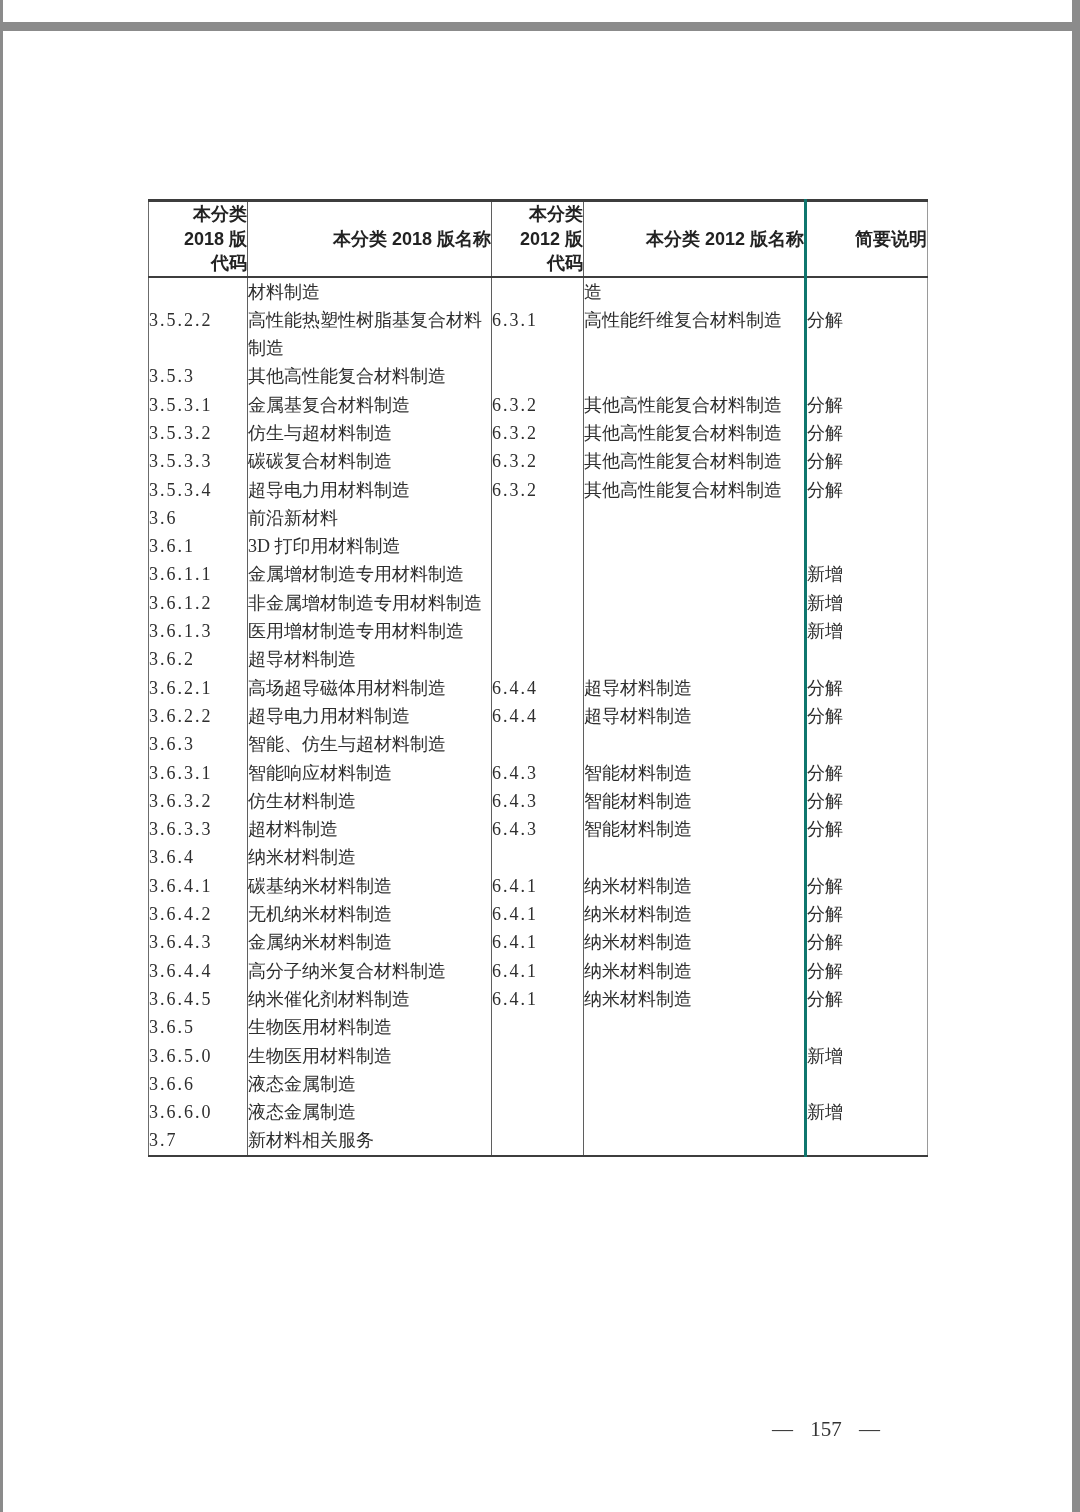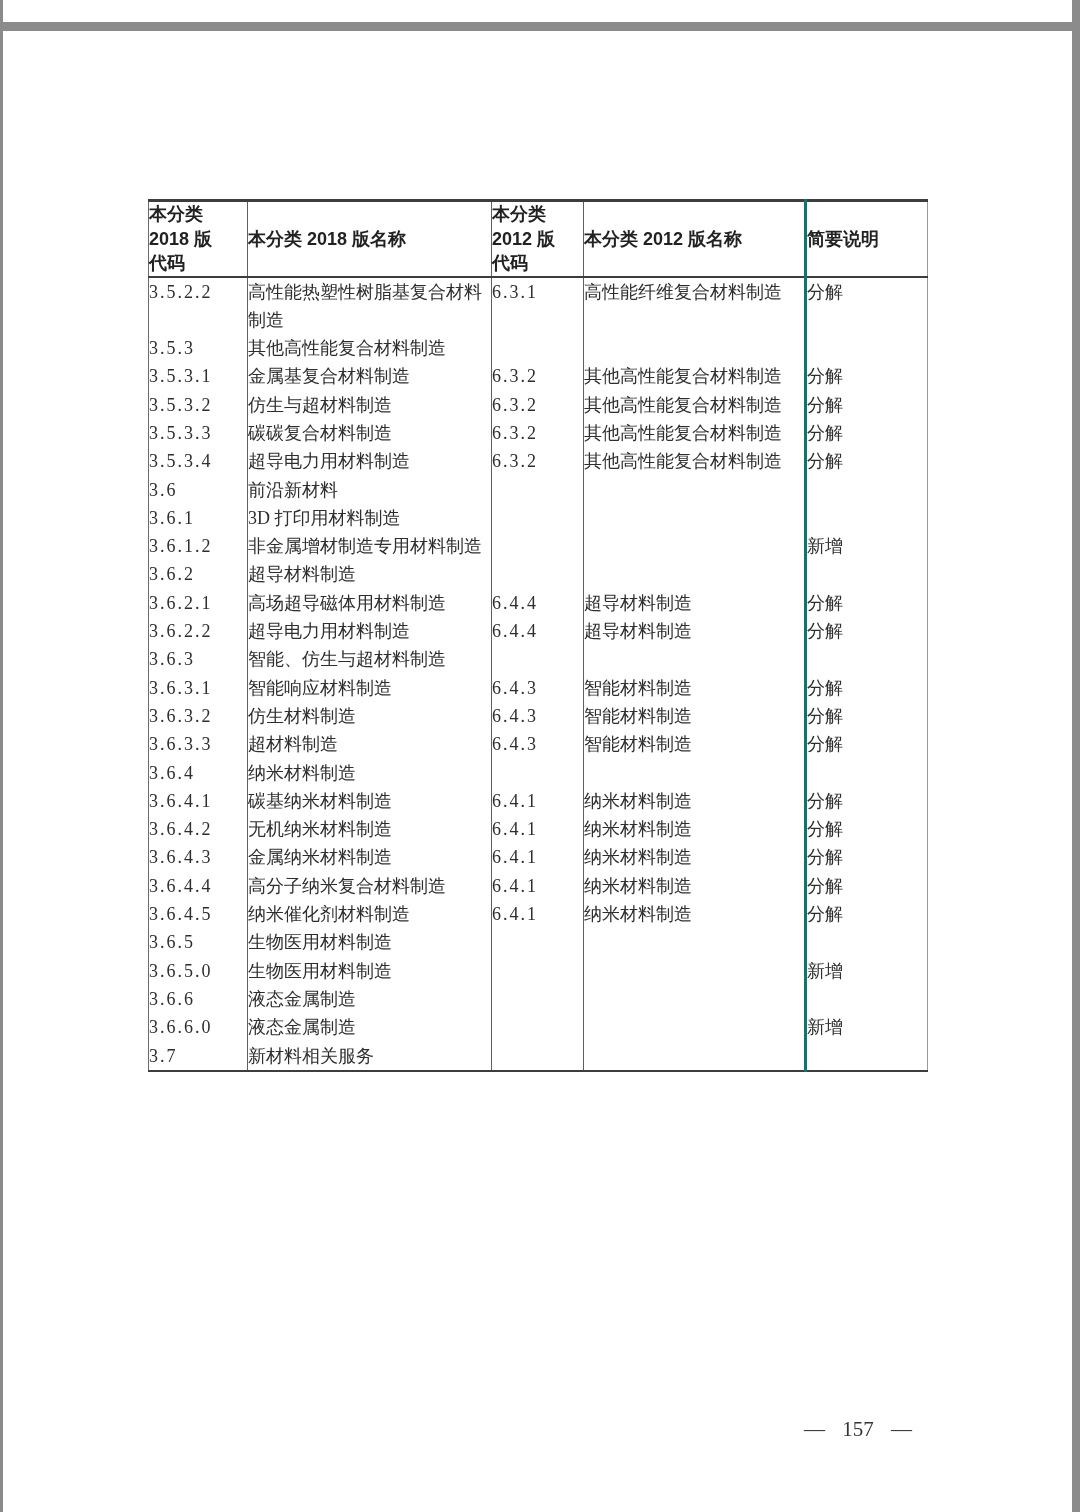--- a/index.html
+++ b/index.html
@@ -41,21 +41,21 @@
     border-bottom: 2px solid #3d3d3d;
     border-left: 1px solid #6b6b6b;
     border-right: 1px solid #9a9a9a;
   }
   table.cls thead th {
     font-family: "Liberation Sans", "DejaVu Sans", sans-serif;
     font-weight: bold;
     font-size: 18px;
     line-height: 24.5px;
     height: 73px;
-    text-align: left;
+    text-align: right;
     vertical-align: middle;
     white-space: pre-line;
     padding: 0;
     border-bottom: 2px solid #3d3d3d;
     color: #222;
   }
   table.cls td {
     vertical-align: top;
     line-height: 28.3px;
     padding: 0;
@@ -67,21 +67,21 @@
   
   td.c0 { padding-left: 13px; letter-spacing: 2px; }
   td.c1 { padding-left: 12px; padding-right: 28px; }
   td.c2 { padding-left: 20px; letter-spacing: 2px; }
   td.c3 { padding-left: 12px; padding-right: 18px; }
   td.c4 { padding-left: 17px; }
 
   .page-number {
     position: absolute;
     left: 772px; top: 1417px; width: 140px;
-    text-align: right;
+    text-align: left;
     font-size: 21px;
     word-spacing: 12px;
     color: #333333;
   }
 </style>
 </head>
 <body>
 
 <div class="prev-page-strip"></div>
 <div class="page-separator" style="background: rgb(139, 139, 139);"></div>
@@ -107,20 +107,27 @@
         <th class="bdr-dark">本分类 2018 版名称</th>
         <th class="bdr-dark">本分类
 2012 版
 代码</th>
         <th class="bdr-light">本分类 2012 版名称</th>
         <th>简要说明</th>
       </tr>
     </thead>
     <tbody>
         <tr>
+          <td class="c0 bdr-dark"></td>
+          <td class="c1 bdr-dark">材料制造</td>
+          <td class="c2 bdr-dark"></td>
+          <td class="c3 bdr-light">造</td>
+          <td class="c4"></td>
+        </tr>
+        <tr>
           <td class="c0 bdr-dark">3.5.2.2</td>
           <td class="c1 bdr-dark">高性能热塑性树脂基复合材料制造</td>
           <td class="c2 bdr-dark">6.3.1</td>
           <td class="c3 bdr-light">高性能纤维复合材料制造</td>
           <td class="c4">分解</td>
         </tr>
         <tr>
           <td class="c0 bdr-dark">3.5.3</td>
           <td class="c1 bdr-dark">其他高性能复合材料制造</td>
           <td class="c2 bdr-dark"></td>
@@ -163,22 +170,36 @@
           <td class="c4"></td>
         </tr>
         <tr>
           <td class="c0 bdr-dark">3.6.1</td>
           <td class="c1 bdr-dark">3D 打印用材料制造</td>
           <td class="c2 bdr-dark"></td>
           <td class="c3 bdr-light"></td>
           <td class="c4"></td>
         </tr>
         <tr>
+          <td class="c0 bdr-dark">3.6.1.1</td>
+          <td class="c1 bdr-dark">金属增材制造专用材料制造</td>
+          <td class="c2 bdr-dark"></td>
+          <td class="c3 bdr-light"></td>
+          <td class="c4">新增</td>
+        </tr>
+        <tr>
           <td class="c0 bdr-dark">3.6.1.2</td>
           <td class="c1 bdr-dark">非金属增材制造专用材料制造</td>
+          <td class="c2 bdr-dark"></td>
+          <td class="c3 bdr-light"></td>
+          <td class="c4">新增</td>
+        </tr>
+        <tr>
+          <td class="c0 bdr-dark">3.6.1.3</td>
+          <td class="c1 bdr-dark">医用增材制造专用材料制造</td>
           <td class="c2 bdr-dark"></td>
           <td class="c3 bdr-light"></td>
           <td class="c4">新增</td>
         </tr>
         <tr>
           <td class="c0 bdr-dark">3.6.2</td>
           <td class="c1 bdr-dark">超导材料制造</td>
           <td class="c2 bdr-dark"></td>
           <td class="c3 bdr-light"></td>
           <td class="c4"></td>

